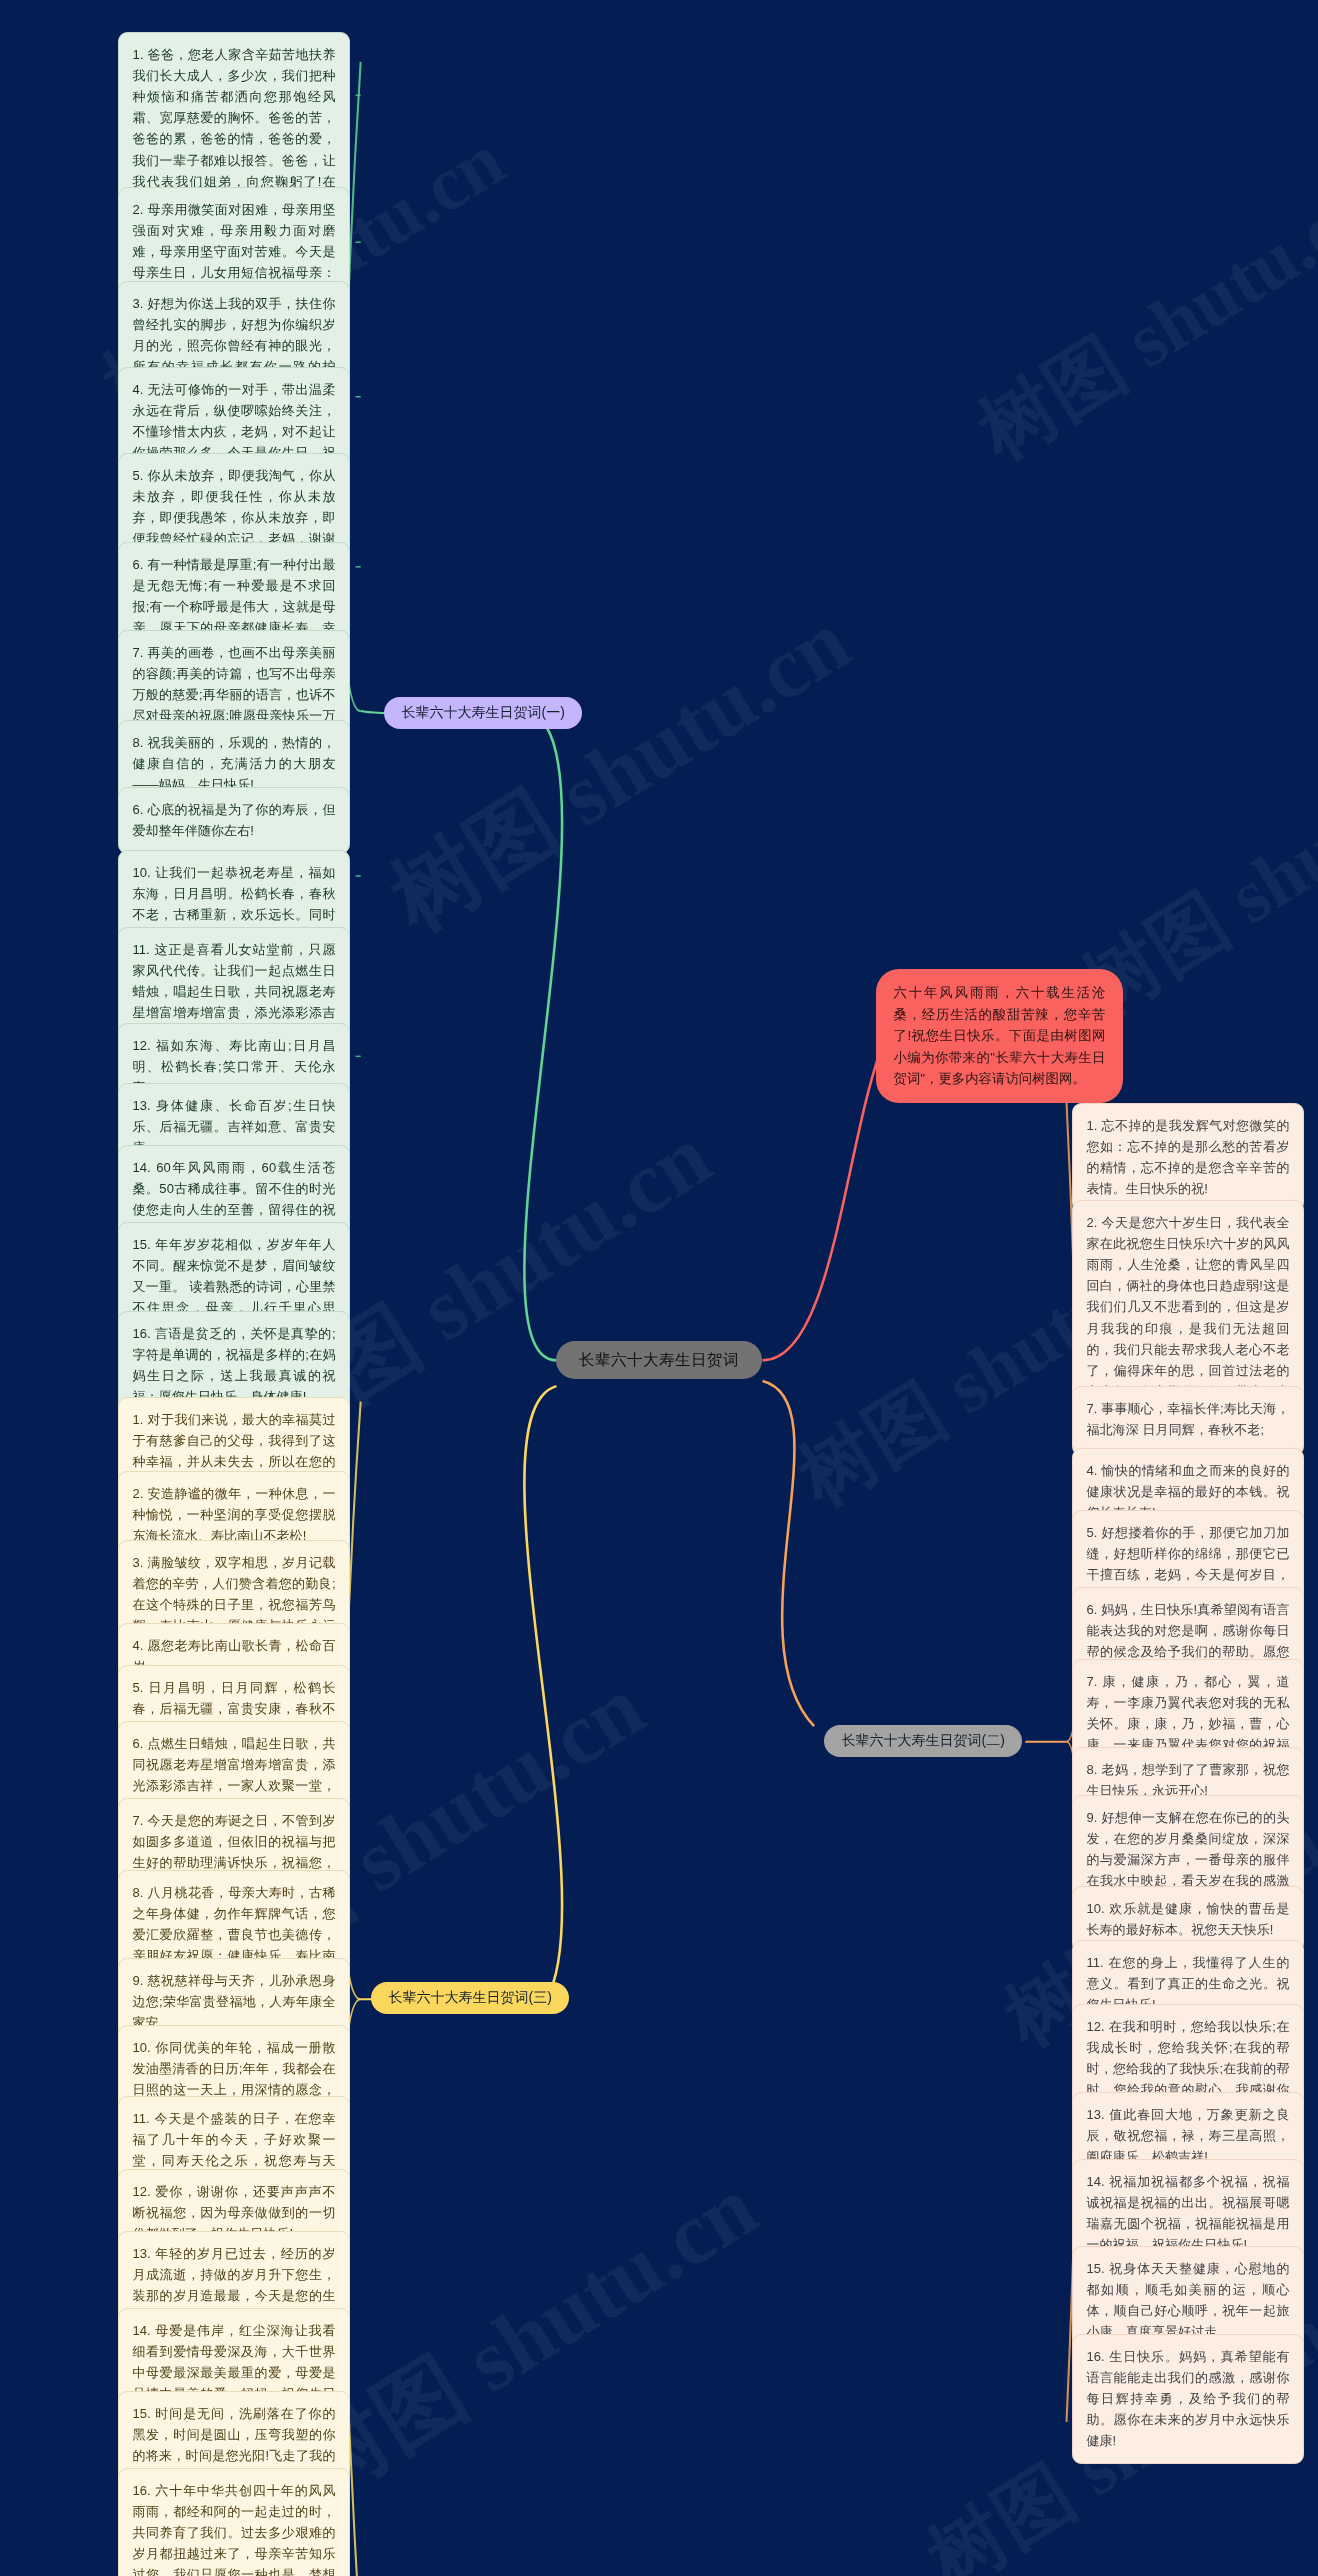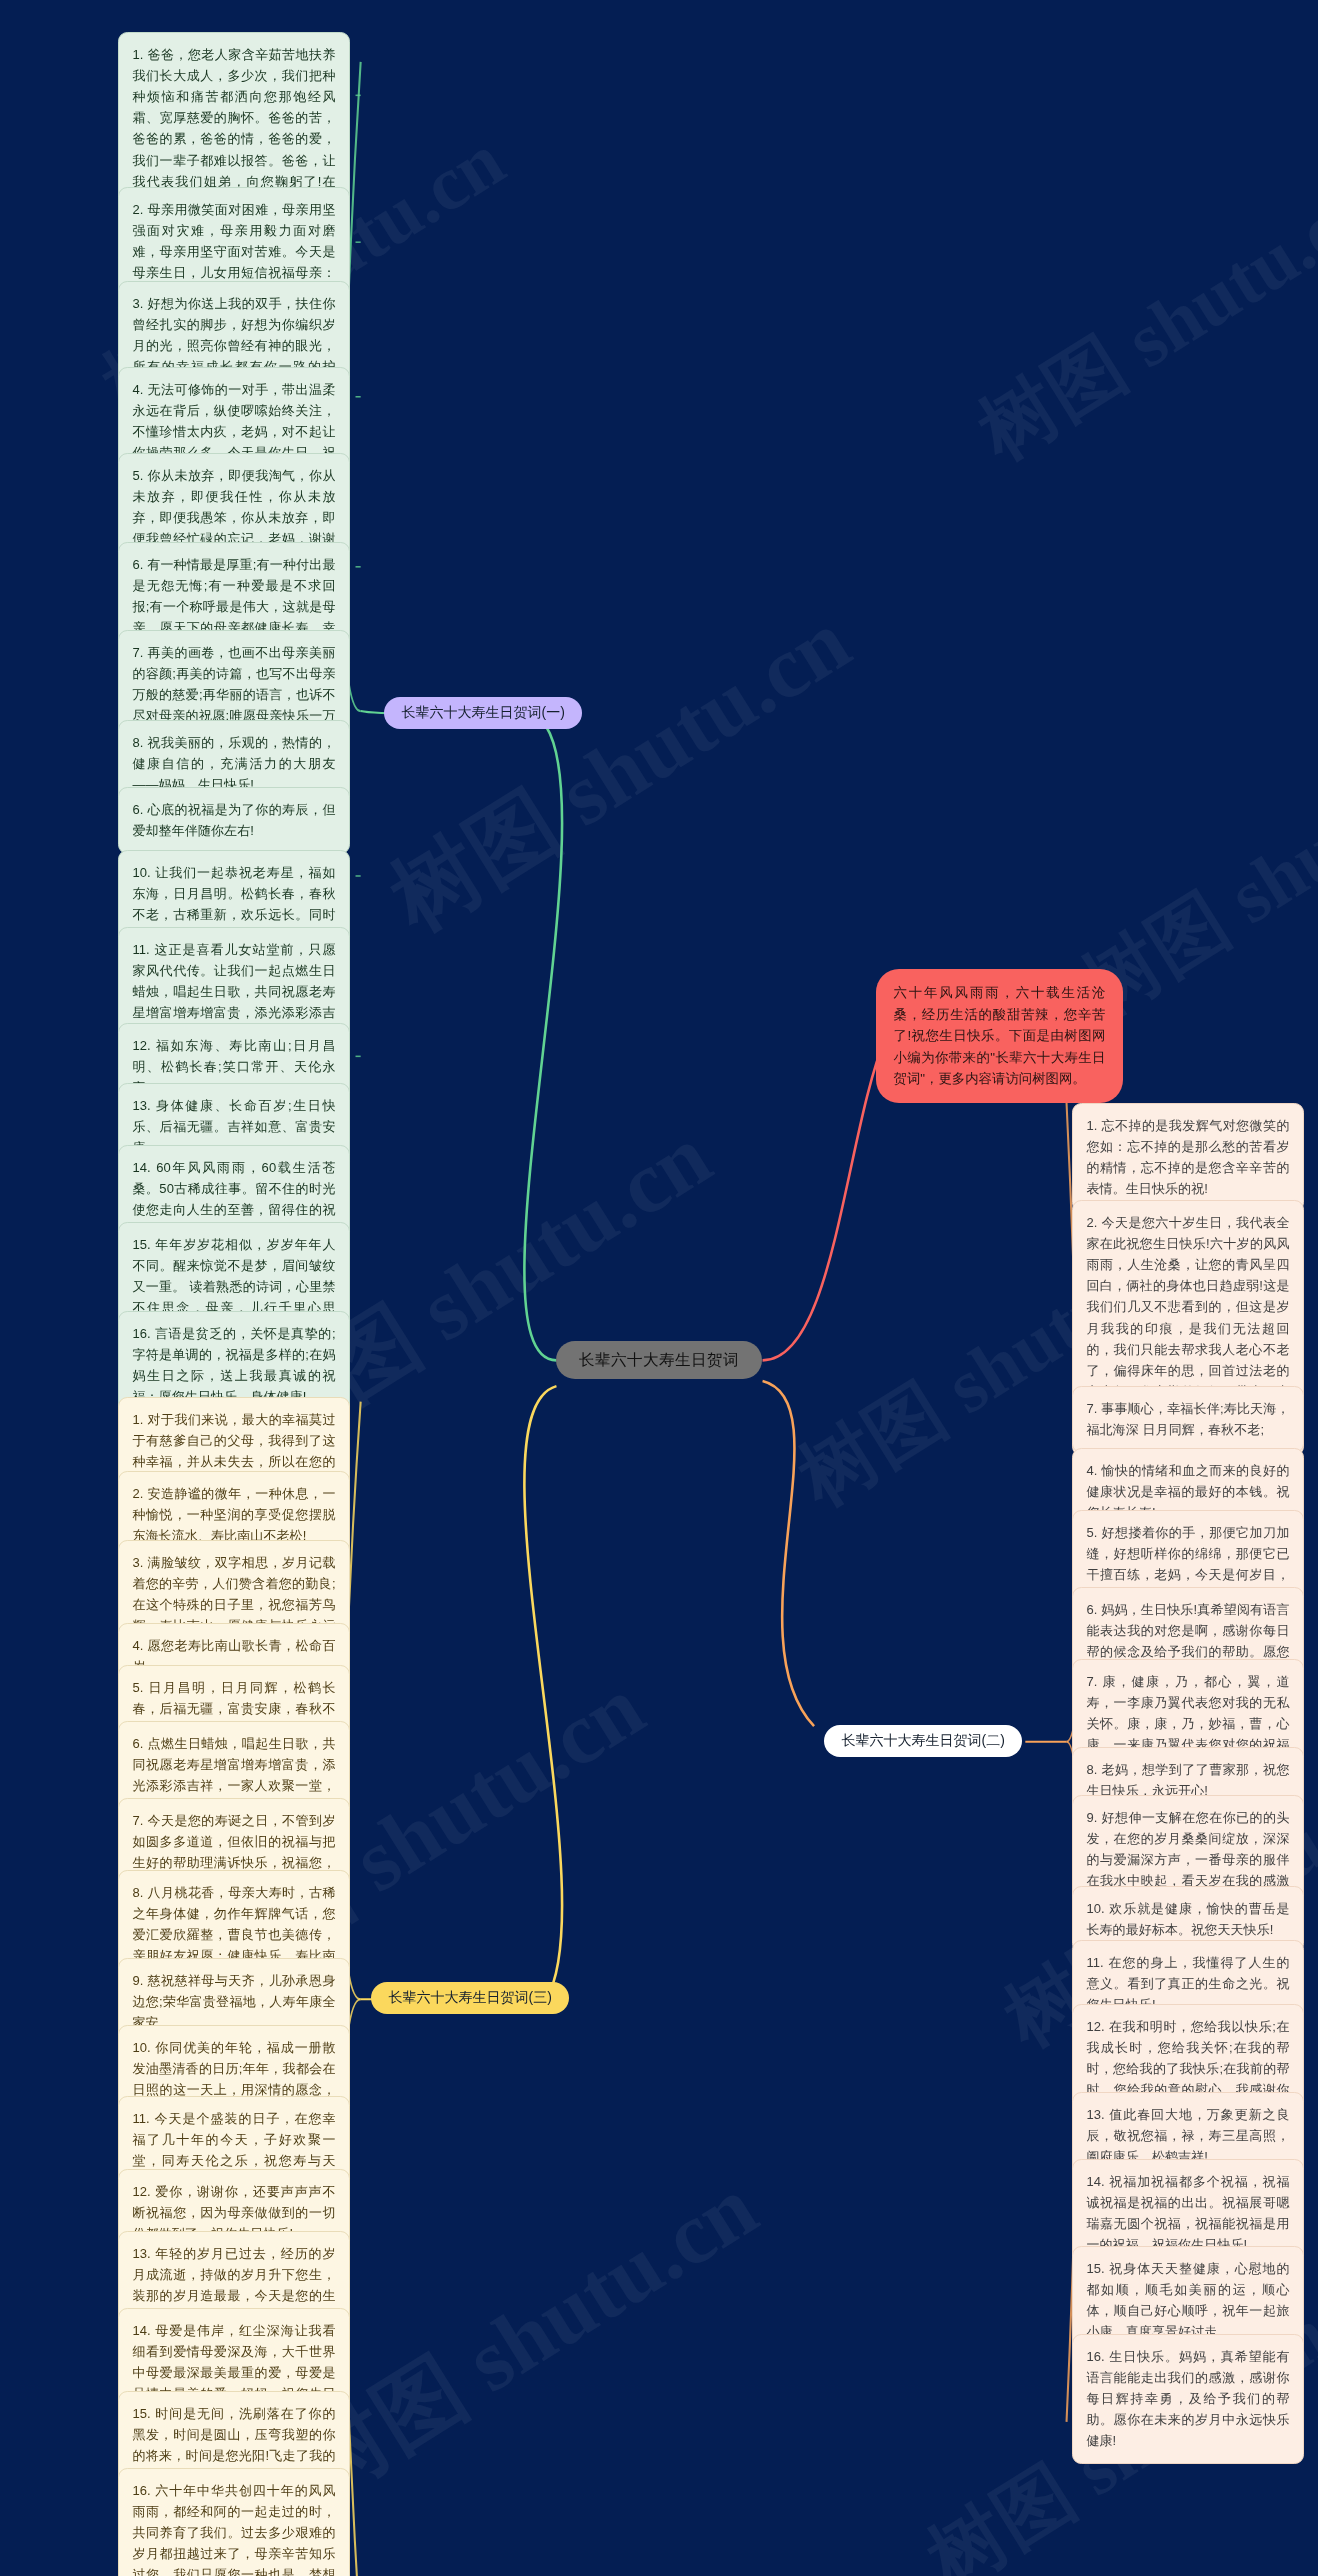--- a/index.html
+++ b/index.html
@@ -31,21 +31,21 @@
   .card.peach{background:#fdeee4;color:#404040;border:0.5px solid #f0d6c3;}
   
   .pill{
     position:absolute;box-sizing:border-box;
     border-radius:515px;
     display:flex;align-items:center;justify-content:center;
     font-size:14px;font-weight:400;color:#15202e;
     white-space:nowrap;padding:0 17.5px;height:32px;
   }
   .pill.green{background:#c4b5fd;}
-  .pill.orange{background:#ffffff;justify-content:center;}
+  .pill.orange{background:#a3a3a3;justify-content:center;}
   .pill.yellow{background:#fbd85d;}
   
   #root-node{
     position:absolute;background:#737373;color:#111;
     border-radius:515px;display:flex;align-items:center;justify-content:center;
     font-size:15.5px;letter-spacing:0.5px;height:38px;
   }
   
   #intro{
     position:absolute;background:#f9625f;color:#2a1412;

